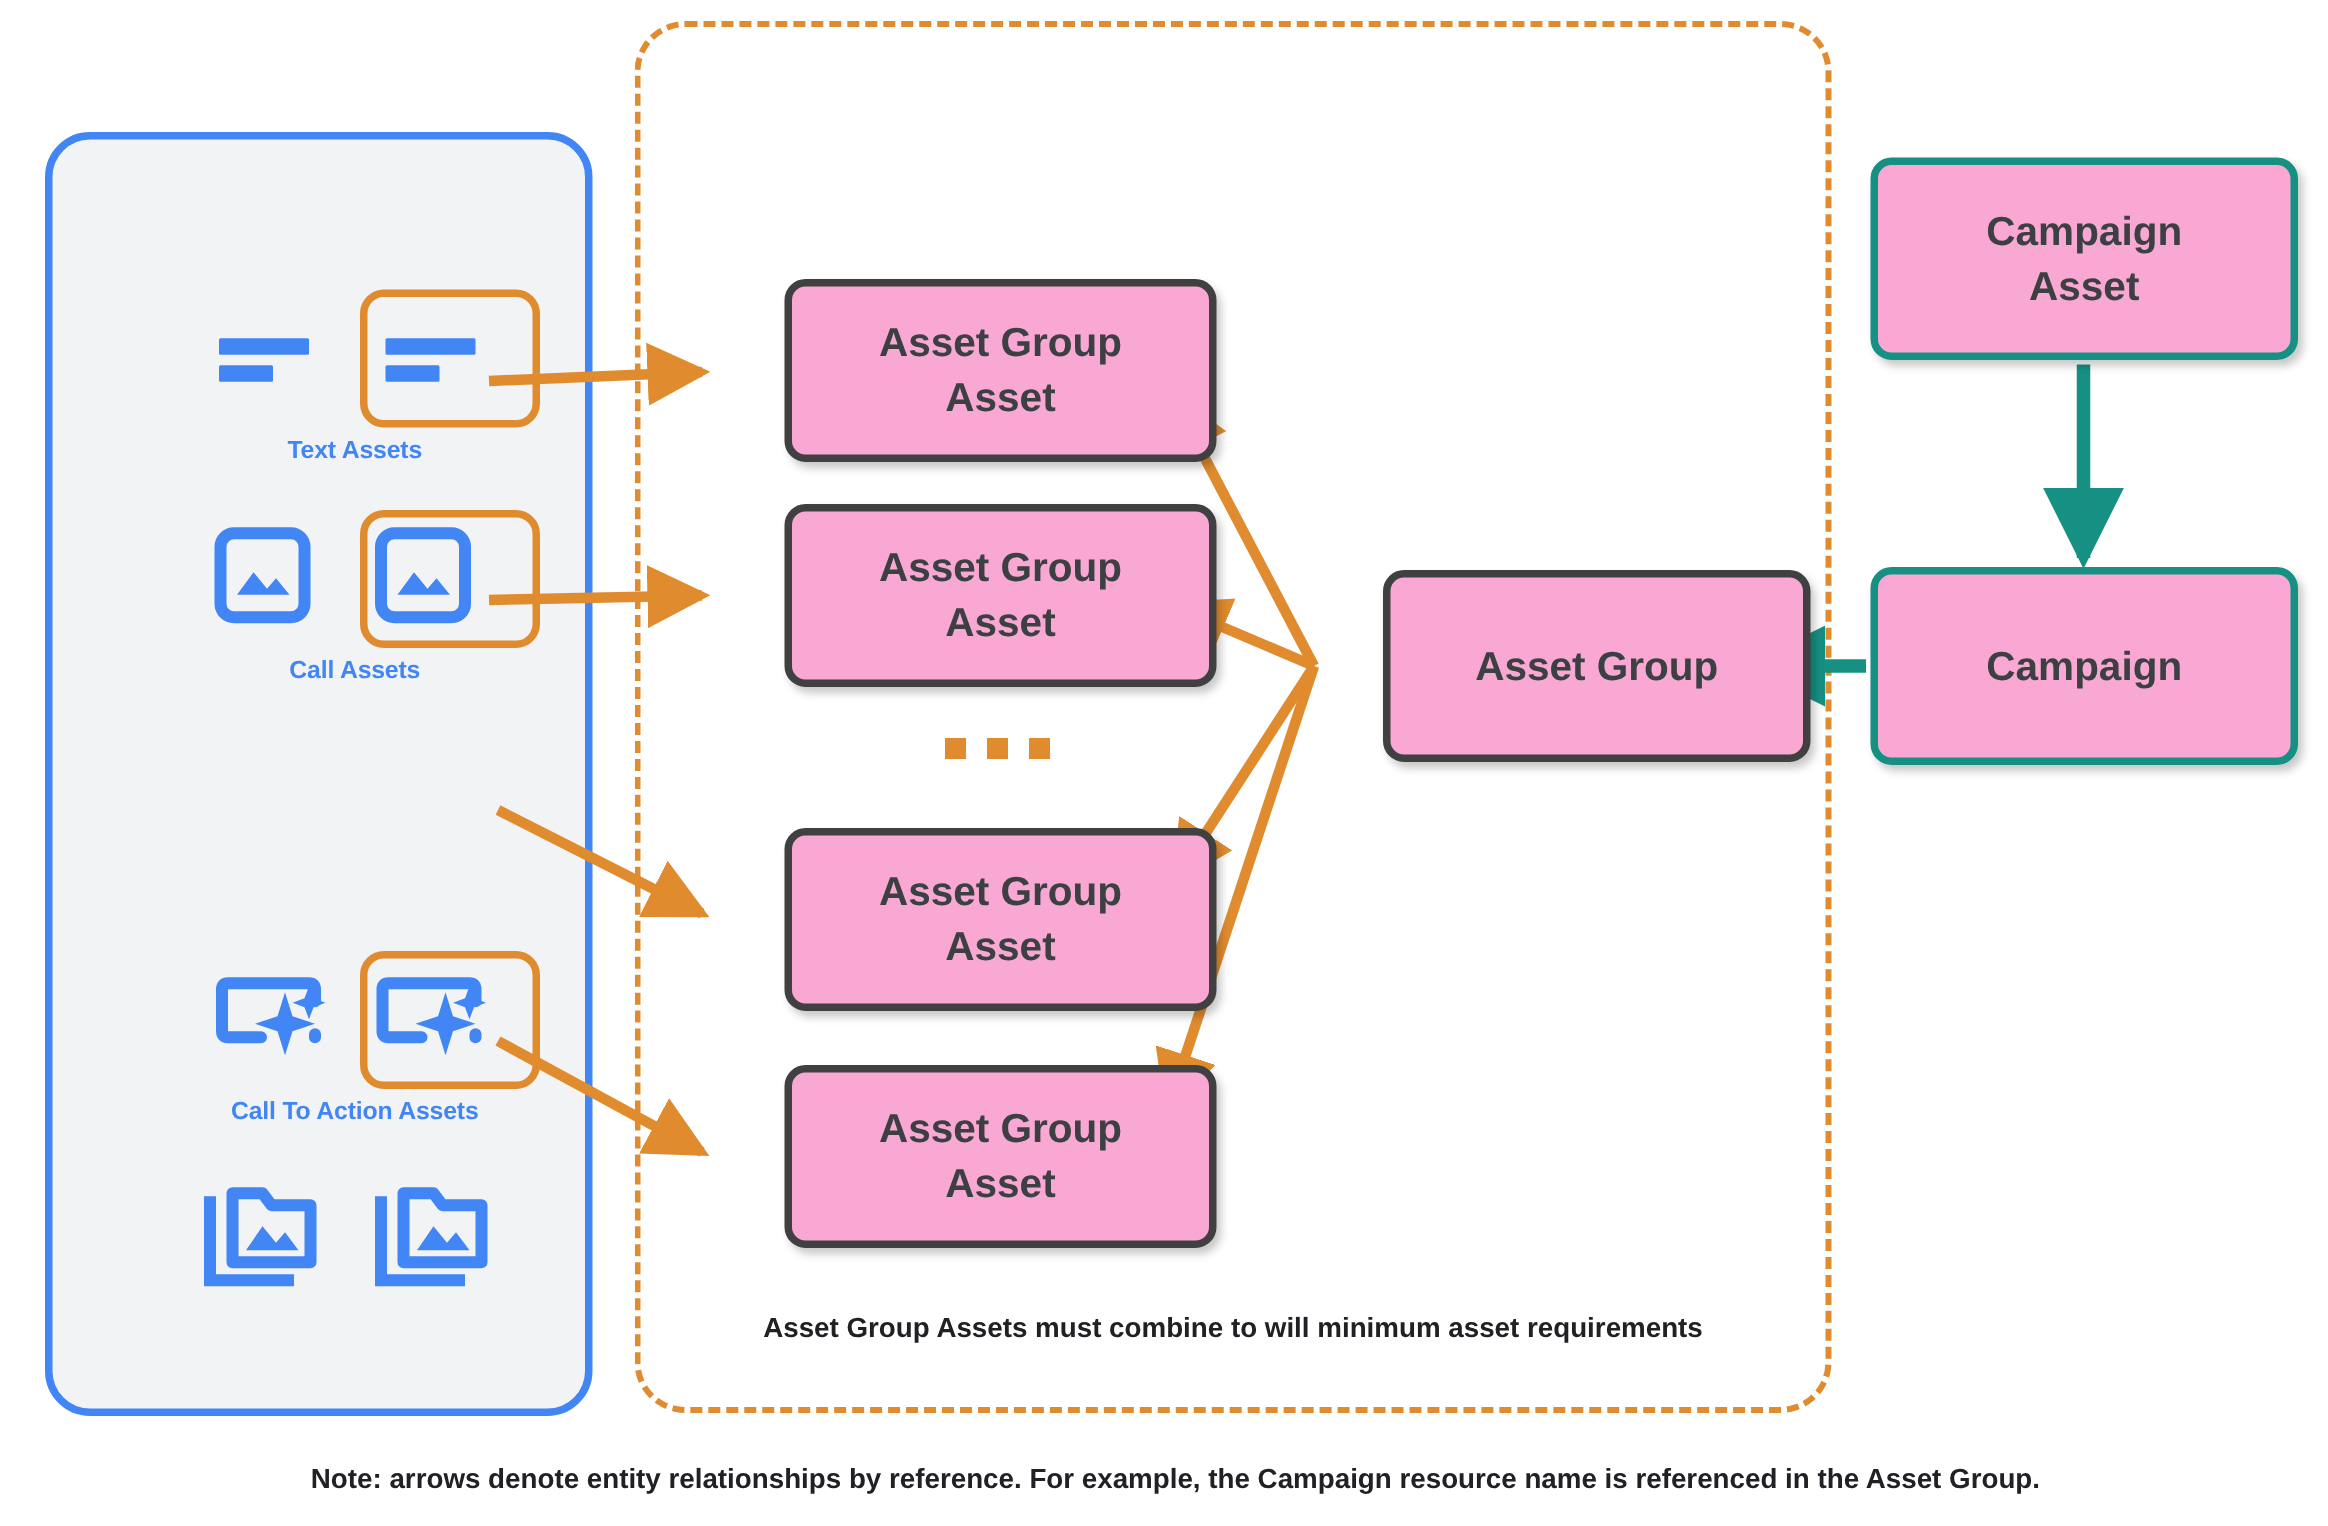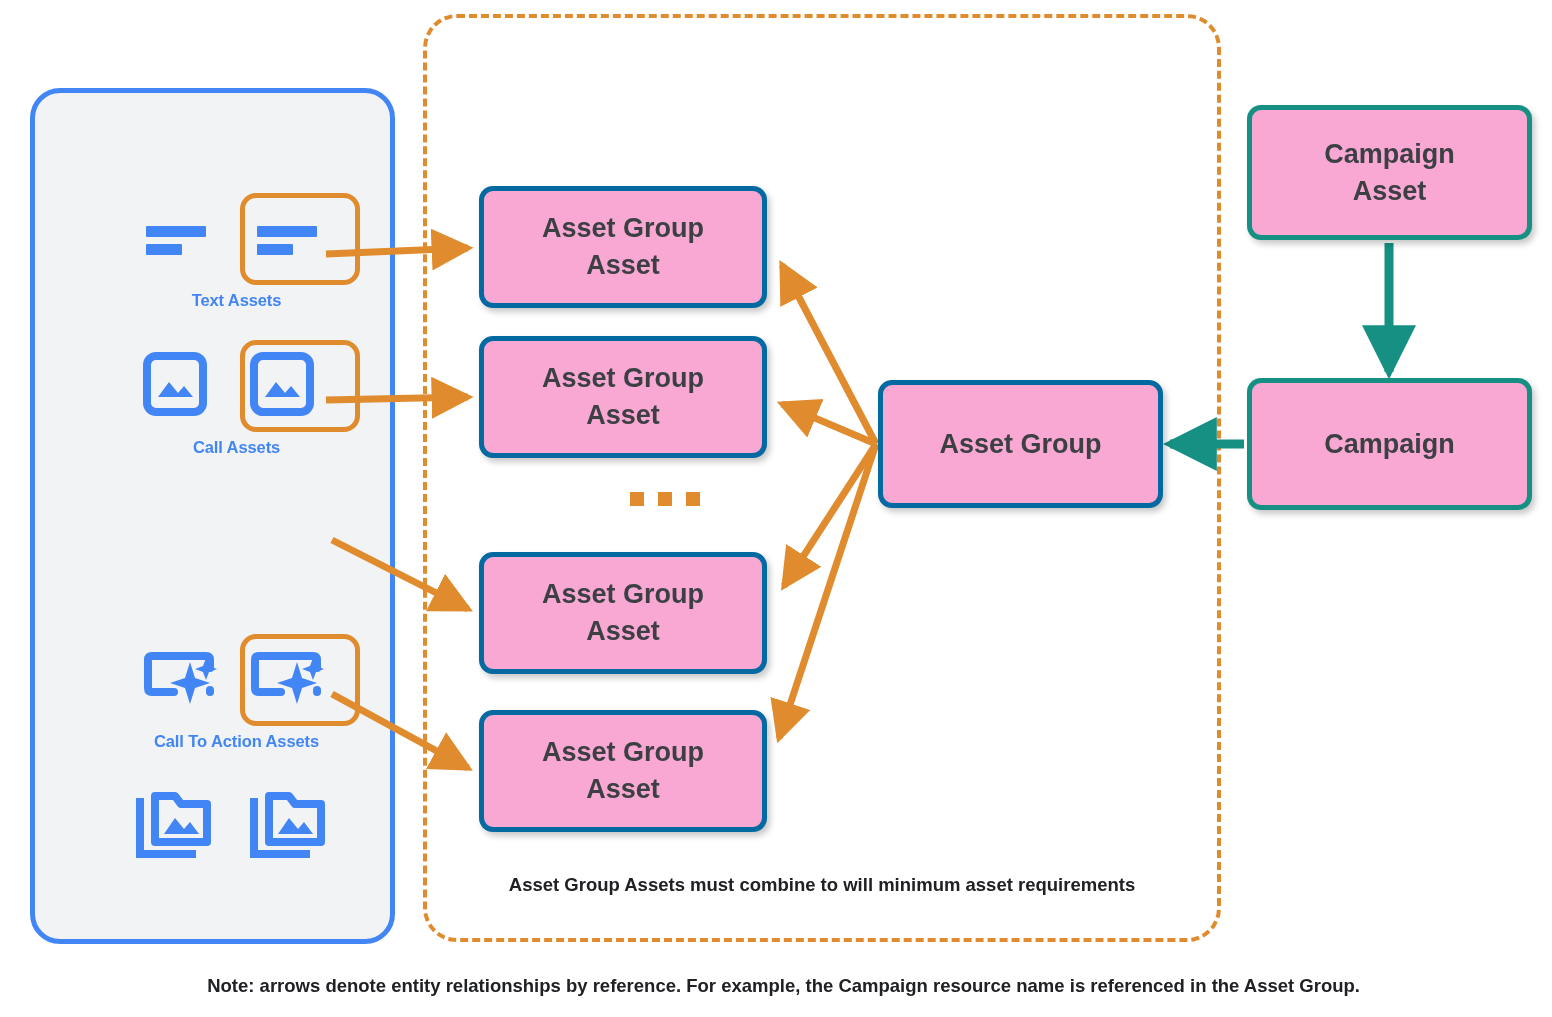--- a/index.html
+++ b/index.html
@@ -62,21 +62,21 @@
 
   
   .node{
     position:absolute;box-sizing:border-box;
     background:#f9a8d4;border-radius:14px;
     display:flex;align-items:center;justify-content:center;text-align:center;
     font-weight:bold;color:#3c4043;line-height:37px;
     box-shadow:3px 4px 6px rgba(0,0,0,0.22);
     z-index:5;
   }
-  .node.orange{border:5px solid #0369a1;}
+  .node.orange{border:5px solid #404040;margin-left:44px;}
   .node.teal{border:5px solid #169083;}
   .node .label{padding:0 10px;}
 
   .aga{left:479px;width:288px;height:122px;font-size:27px;}
   .aga-1{top:186px;}
   .aga-2{top:336px;}
   .aga-3{top:552px;}
   .aga-4{top:710px;}
   .asset-group-node{left:878px;top:380px;width:285px;height:128px;font-size:27px;}
   .campaign-budget-node{left:1247px;top:105px;width:285px;height:135px;font-size:27px;}

